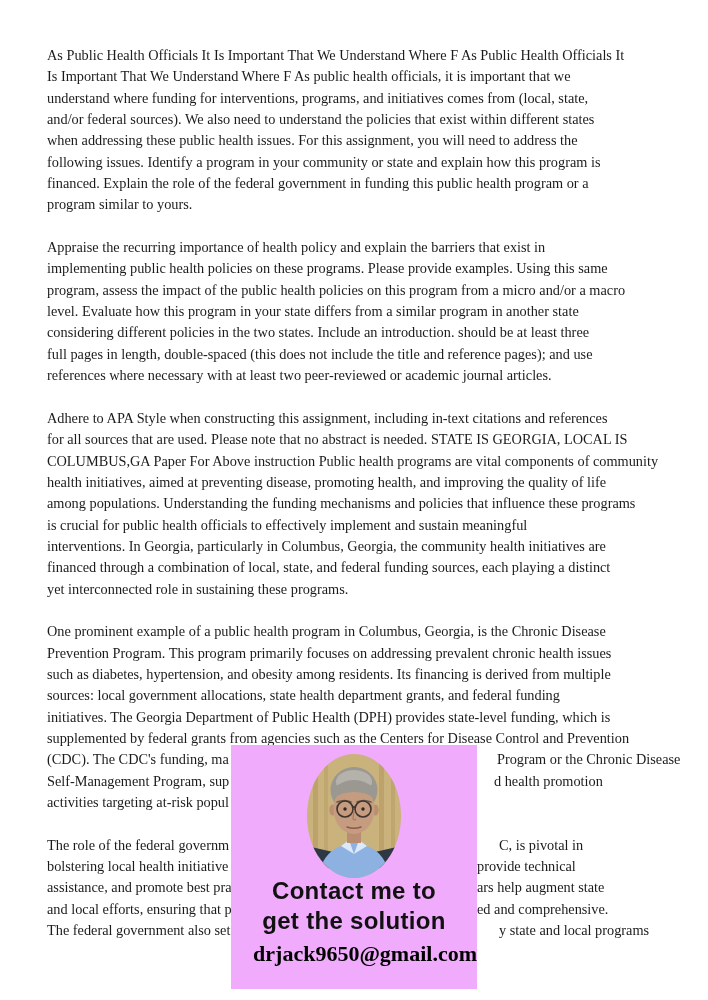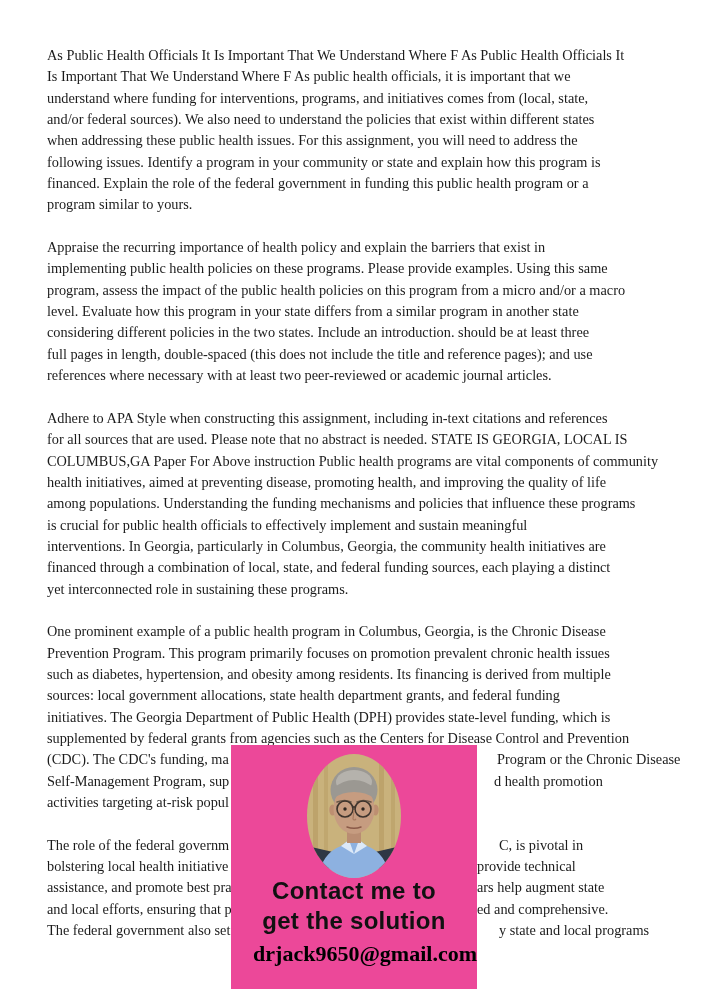--- a/index.html
+++ b/index.html
@@ -83,39 +83,39 @@
         <div class="line">COLUMBUS,GA Paper For Above instruction Public health programs are vital components of community</div>
         <div class="line">health initiatives, aimed at preventing disease, promoting health, and improving the quality of life</div>
         <div class="line">among populations. Understanding the funding mechanisms and policies that influence these programs</div>
         <div class="line">is crucial for public health officials to effectively implement and sustain meaningful</div>
         <div class="line">interventions. In Georgia, particularly in Columbus, Georgia, the community health initiatives are</div>
         <div class="line">financed through a combination of local, state, and federal funding sources, each playing a distinct</div>
         <div class="line">yet interconnected role in sustaining these programs.</div>
       </div>
       <div class="para">
         <div class="line">One prominent example of a public health program in Columbus, Georgia, is the Chronic Disease</div>
-        <div class="line">Prevention Program. This program primarily focuses on promotion prevalent chronic health issues</div>
+        <div class="line">Prevention Program. This program primarily focuses on addressing prevalent chronic health issues</div>
         <div class="line">such as diabetes, hypertension, and obesity among residents. Its financing is derived from multiple</div>
         <div class="line">sources: local government allocations, state health department grants, and federal funding</div>
         <div class="line">initiatives. The Georgia Department of Public Health (DPH) provides state-level funding, which is</div>
         <div class="line">supplemented by federal grants from agencies such as the Centers for Disease Control and Prevention</div>
         <div class="line"><span>(CDC). The CDC's funding, ma</span><span class="frag-right" style="left: 450px;">Program or the Chronic Disease</span></div>
         <div class="line"><span>Self-Management Program, sup</span><span class="frag-right" style="left: 447px;">d health promotion</span></div>
         <div class="line">activities targeting at-risk popul</div>
       </div>
       <div class="para">
         <div class="line"><span>The role of the federal governm</span><span class="frag-right" style="left: 452px;">C, is pivotal in</span></div>
         <div class="line"><span>bolstering local health initiative</span><span class="frag-right" style="left: 430px;">provide technical</span></div>
         <div class="line"><span>assistance, and promote best pra</span><span class="frag-right" style="left: 430px;">ars help augment state</span></div>
         <div class="line"><span>and local efforts, ensuring that p</span><span class="frag-right" style="left: 430px;">ed and comprehensive.</span></div>
         <div class="line"><span>The federal government also set</span><span class="frag-right" style="left: 452px;">y state and local programs</span></div>
       </div>
     </div>
 
-  <div class="overlay" style="background: #ec4899;">
+  <div class="overlay" style="background: #f0abfc;">
     <svg class="avatar" viewBox="0 0 94 124" xmlns="http://www.w3.org/2000/svg" role="img">
       <defs>
         <clipPath id="ovalClip">
             <ellipse cx="47" cy="62" rx="47" ry="62"></ellipse>
           </clipPath>
       </defs>
       <g clip-path="url(#ovalClip)">
         <rect x="0" y="0" width="94" height="124" fill="#c9b27c"></rect>
         <rect x="6" y="0" width="5" height="124" fill="#b59a60" opacity="0.6"></rect>
         <rect x="17" y="0" width="4" height="124" fill="#b59a60" opacity="0.45"></rect>

